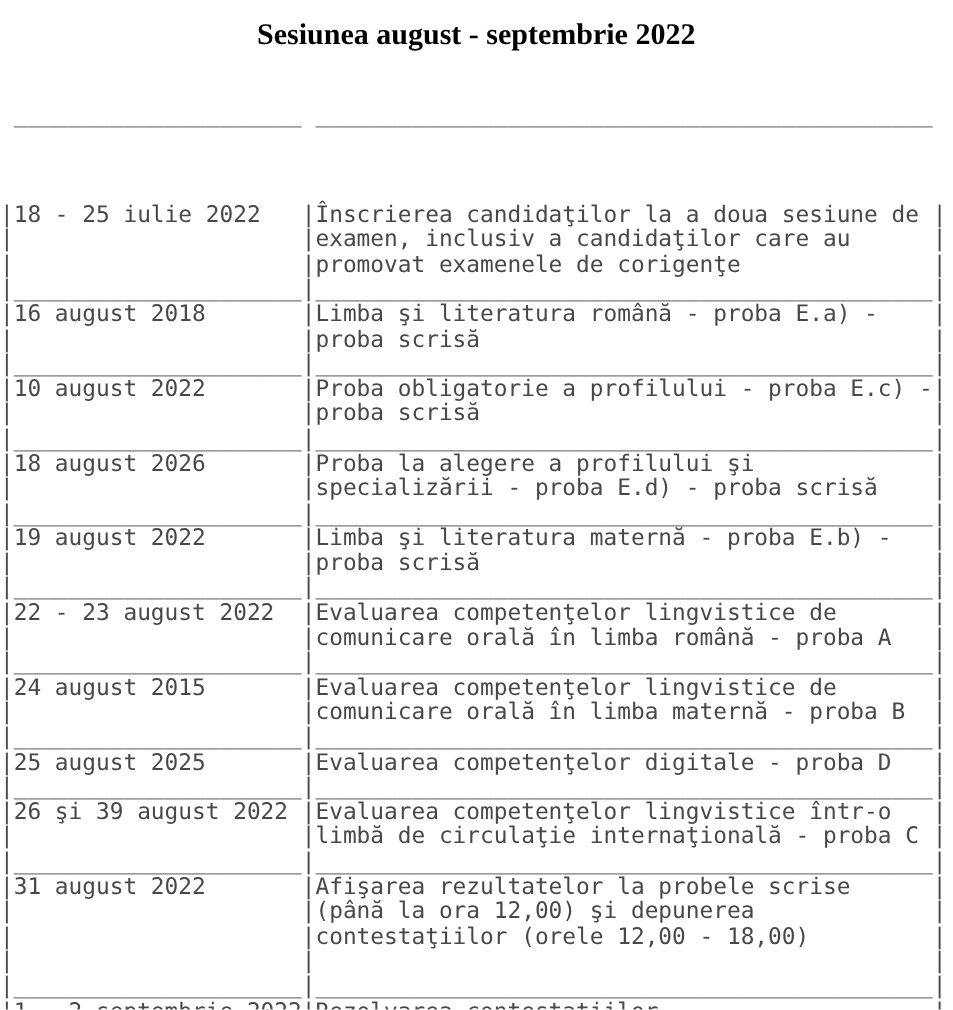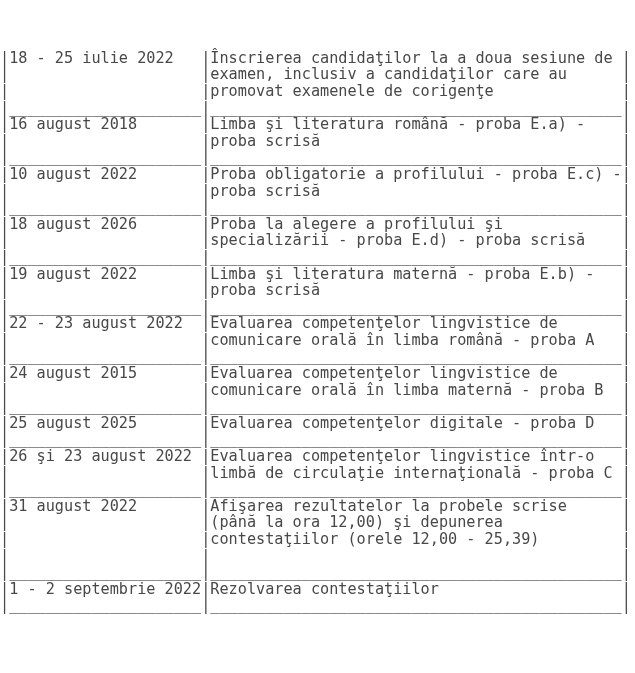--- a/index.html
+++ b/index.html
@@ -34,40 +34,42 @@
     margin: 0;
   }
   .ascii-table div {
     white-space: pre;
   }
 </style>
 </head>
 <body>
 
 <div class="page">
+  <div class="page-title">Sesiunea august - septembrie 2022</div>
 
   <div class="ascii-table" style="color: rgb(72, 72, 72);">
+    <div> _____________________ _____________________________________________</div>
     
   <div>|18 - 25 iulie 2022   |Înscrierea candidaţilor la a doua sesiune de |
 |                     |examen, inclusiv a candidaţilor care au      |
 |                     |promovat examenele de corigenţe              |
 |_____________________|_____________________________________________|</div><div>|16 august 2018       |Limba şi literatura română - proba E.a) -    |
 |                     |proba scrisă                                 |
 |_____________________|_____________________________________________|</div><div>|10 august 2022       |Proba obligatorie a profilului - proba E.c) -|
 |                     |proba scrisă                                 |
 |_____________________|_____________________________________________|</div><div>|18 august 2026       |Proba la alegere a profilului şi             |
 |                     |specializării - proba E.d) - proba scrisă    |
 |_____________________|_____________________________________________|</div><div>|19 august 2022       |Limba şi literatura maternă - proba E.b) -   |
 |                     |proba scrisă                                 |
 |_____________________|_____________________________________________|</div><div>|22 - 23 august 2022  |Evaluarea competenţelor lingvistice de       |
 |                     |comunicare orală în limba română - proba A   |
 |_____________________|_____________________________________________|</div><div>|24 august 2015       |Evaluarea competenţelor lingvistice de       |
 |                     |comunicare orală în limba maternă - proba B  |
 |_____________________|_____________________________________________|</div><div>|25 august 2025       |Evaluarea competenţelor digitale - proba D   |
-|_____________________|_____________________________________________|</div><div>|26 şi 23 august 2022 |Evaluarea competenţelor lingvistice într-o   |
+|_____________________|_____________________________________________|</div><div>|26 şi 39 august 2022 |Evaluarea competenţelor lingvistice într-o   |
 |                     |limbă de circulaţie internaţională - proba C |
 |_____________________|_____________________________________________|</div><div>|31 august 2022       |Afişarea rezultatelor la probele scrise      |
 |                     |(până la ora 12,00) şi depunerea             |
-|                     |contestaţiilor (orele 12,00 - 25,39)         |
+|                     |contestaţiilor (orele 12,00 - 18,00)         |
 |                     |                                             |
 |_____________________|_____________________________________________|</div><div>|1 - 2 septembrie 2022|Rezolvarea contestaţiilor                    |
 |_____________________|_____________________________________________|</div></div>
 </div>
 
 </body></html>

